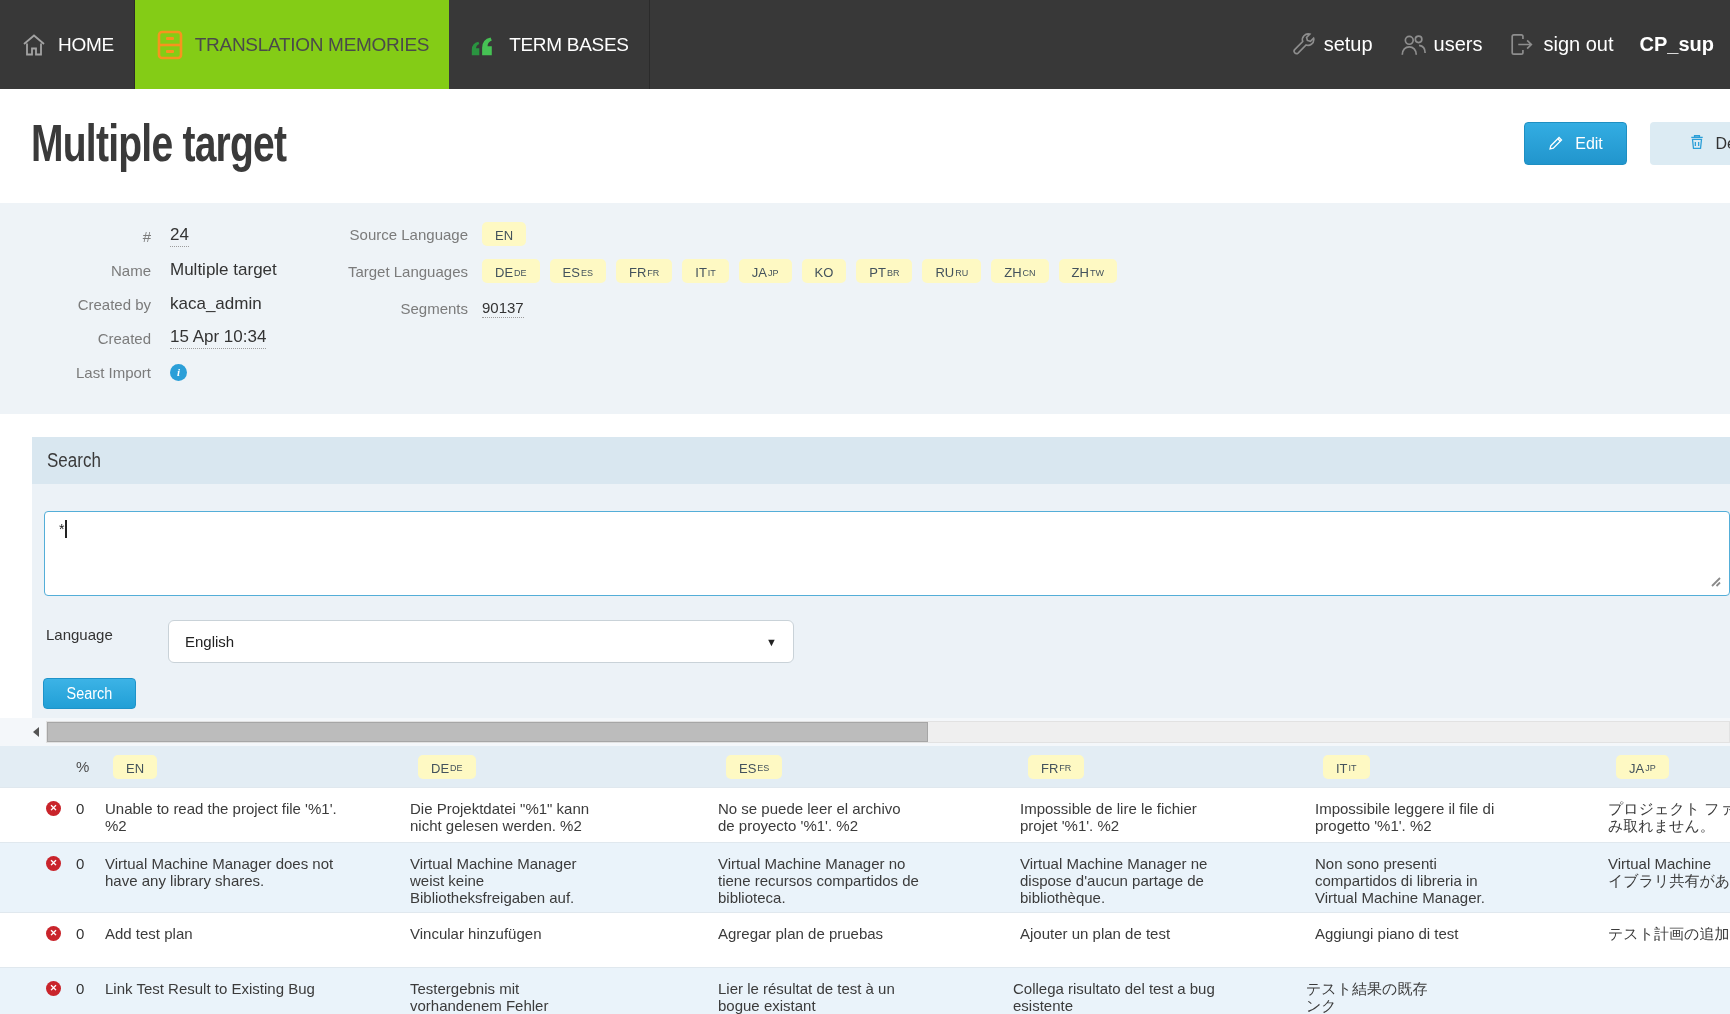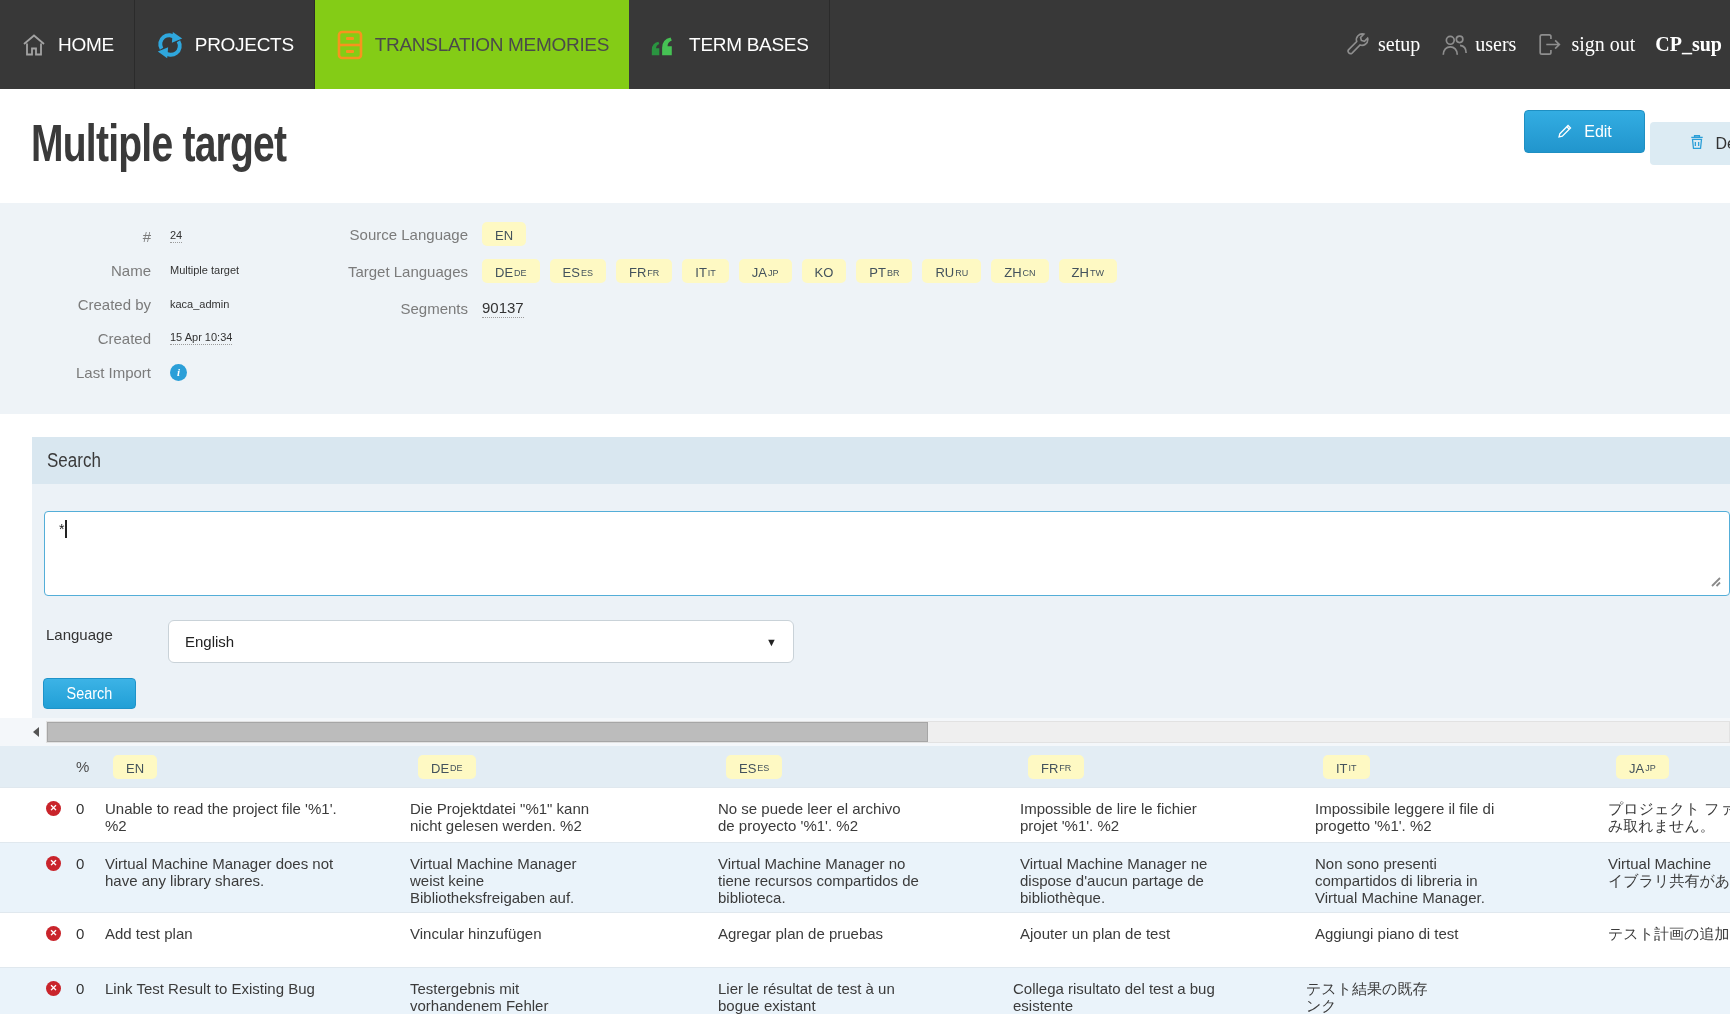--- a/index.html
+++ b/index.html
@@ -5,37 +5,37 @@
   html,body{margin:0;padding:0;}
   body{
     width:1730px;height:1014px;overflow:hidden;position:relative;
     background:#fff;font-family:"Liberation Sans",sans-serif;color:#333;
   }
   
   .nav{position:absolute;top:0;left:0;right:0;height:89px;background:#383838;display:flex;align-items:stretch;}
   .tab{display:flex;align-items:center;gap:10px;padding:0 20px;border-right:1px solid #2b2b2b;color:#fff;cursor:pointer;}
   .tab-label{font-size:19px;letter-spacing:-0.3px;white-space:nowrap;}
   .tab.active{background:#84cc16;color:#4a4a4a;border-right:none;}
-  .nav-right{margin-left:auto;display:flex;align-items:center;gap:20px;padding-right:8px;font-family:Liberation Serif, serif;}
+  .nav-right{margin-left:auto;display:flex;align-items:center;gap:26px;padding-right:16px;}
   .nav-link{display:flex;align-items:center;gap:7px;color:#fff;font-size:20px;cursor:pointer;white-space:nowrap;}
   .nav-account{color:#fff;font-size:20px;font-weight:bold;white-space:nowrap;}
   .nav svg{display:block;}
   
   .page-title{position:absolute;left:31px;top:113px;font-size:52px;font-weight:bold;color:#3a3a3a;
     transform:scaleX(.75);transform-origin:0 0;white-space:nowrap;letter-spacing:-1px;}
   .btn{display:inline-flex;align-items:center;justify-content:center;gap:9px;border-radius:4px;font-size:16px;cursor:pointer;box-sizing:border-box;}
-  .btn-edit{position:absolute;left:1524px;top:110px;width:121px;height:43px;
+  .btn-edit{position:absolute;left:1524px;top:122px;width:103px;height:43px;
     background:linear-gradient(#33ade2,#2195cd);border:1px solid #1e8fc2;color:#fff;}
   .btn-delete{position:absolute;left:1650px;top:122px;width:150px;height:43px;background:#dcebf3;color:#333;}
   
   .info-panel{position:absolute;top:203px;left:0;right:0;height:211px;background:#eef3f7;}
   .fields{position:absolute;left:0;top:16px;}
   .field{display:flex;align-items:center;height:34px;}
   .field .lbl{width:151px;text-align:right;color:#7b7b7b;font-size:15px;flex:none;}
-  .field .val{margin-left:19px;font-size:11px;color:#333;}
+  .field .val{margin-left:19px;font-size:17px;color:#333;}
   .u-dot{border-bottom:1px dotted #9c9c9c;padding-bottom:1px;}
   .rfields{position:absolute;left:280px;top:19px;}
   .rfield{display:flex;align-items:flex-start;margin-bottom:13px;}
   .rfield .lbl{width:188px;text-align:right;color:#7b7b7b;font-size:15px;flex:none;padding-top:4px;}
   .badges{margin-left:14px;display:flex;gap:10px;}
   .badge{display:inline-flex;align-items:center;background:#fef9c3;border-radius:5px;height:24px;
     padding:3px 13px 0;box-sizing:border-box;font-size:13px;color:#43525c;white-space:nowrap;}
   .badge sup{font-size:9px;line-height:9px;margin-left:1px;padding-top:1px;}
   .seg-val{margin-left:14px;font-size:15px;color:#333;padding-top:3px;}
   .info-icon{width:17px;height:17px;border-radius:50%;background:#2b9fd8;color:#fff;display:inline-flex;
@@ -85,31 +85,20 @@
 
 <div class="nav">
   <div class="tab">
     <span>
       <svg width="28" height="26" viewBox="0 0 28 26">
           <path d="M4 12 L14 3.5 24 12 M7 11.5 V22.5 h5 v-6 h4 v6 h5 V11.5" fill="none" stroke="#a3a3a3" stroke-width="1.8"></path>
         </svg>
     </span>
     <span class="tab-label">HOME</span>
   </div>
-  <div class="tab">
-    <span>
-      <svg width="30" height="30" viewBox="0 0 32 32">
-        <path d="M7 20 A9.5 9.5 0 0 1 22 8.5" fill="none" stroke="#2fa7dd" stroke-width="4.2"></path>
-        <polygon points="19,2 29,9 18,13.5" fill="#2fa7dd"></polygon>
-        <path d="M25 12 A9.5 9.5 0 0 1 10 23.5" fill="none" stroke="#2fa7dd" stroke-width="4.2"></path>
-        <polygon points="13,30 3,23 14,18.5" fill="#2fa7dd"></polygon>
-      </svg>
-    </span>
-    <span class="tab-label">PROJECTS</span>
-  </div>
   <div class="tab active">
     <span>
       <svg width="30" height="32" viewBox="0 0 30 32">
         <rect x="4" y="3" width="22" height="26" rx="3" fill="none" stroke="#f7941e" stroke-width="2.6"></rect>
         <line x1="4" y1="16" x2="26" y2="16" stroke="#f7941e" stroke-width="2.6"></line>
         <rect x="11" y="8" width="8" height="3" rx="1" fill="#f7941e"></rect>
         <rect x="11" y="21" width="8" height="3" rx="1" fill="#f7941e"></rect>
       </svg>
     </span>
     <span class="tab-label">TRANSLATION MEMORIES</span>

